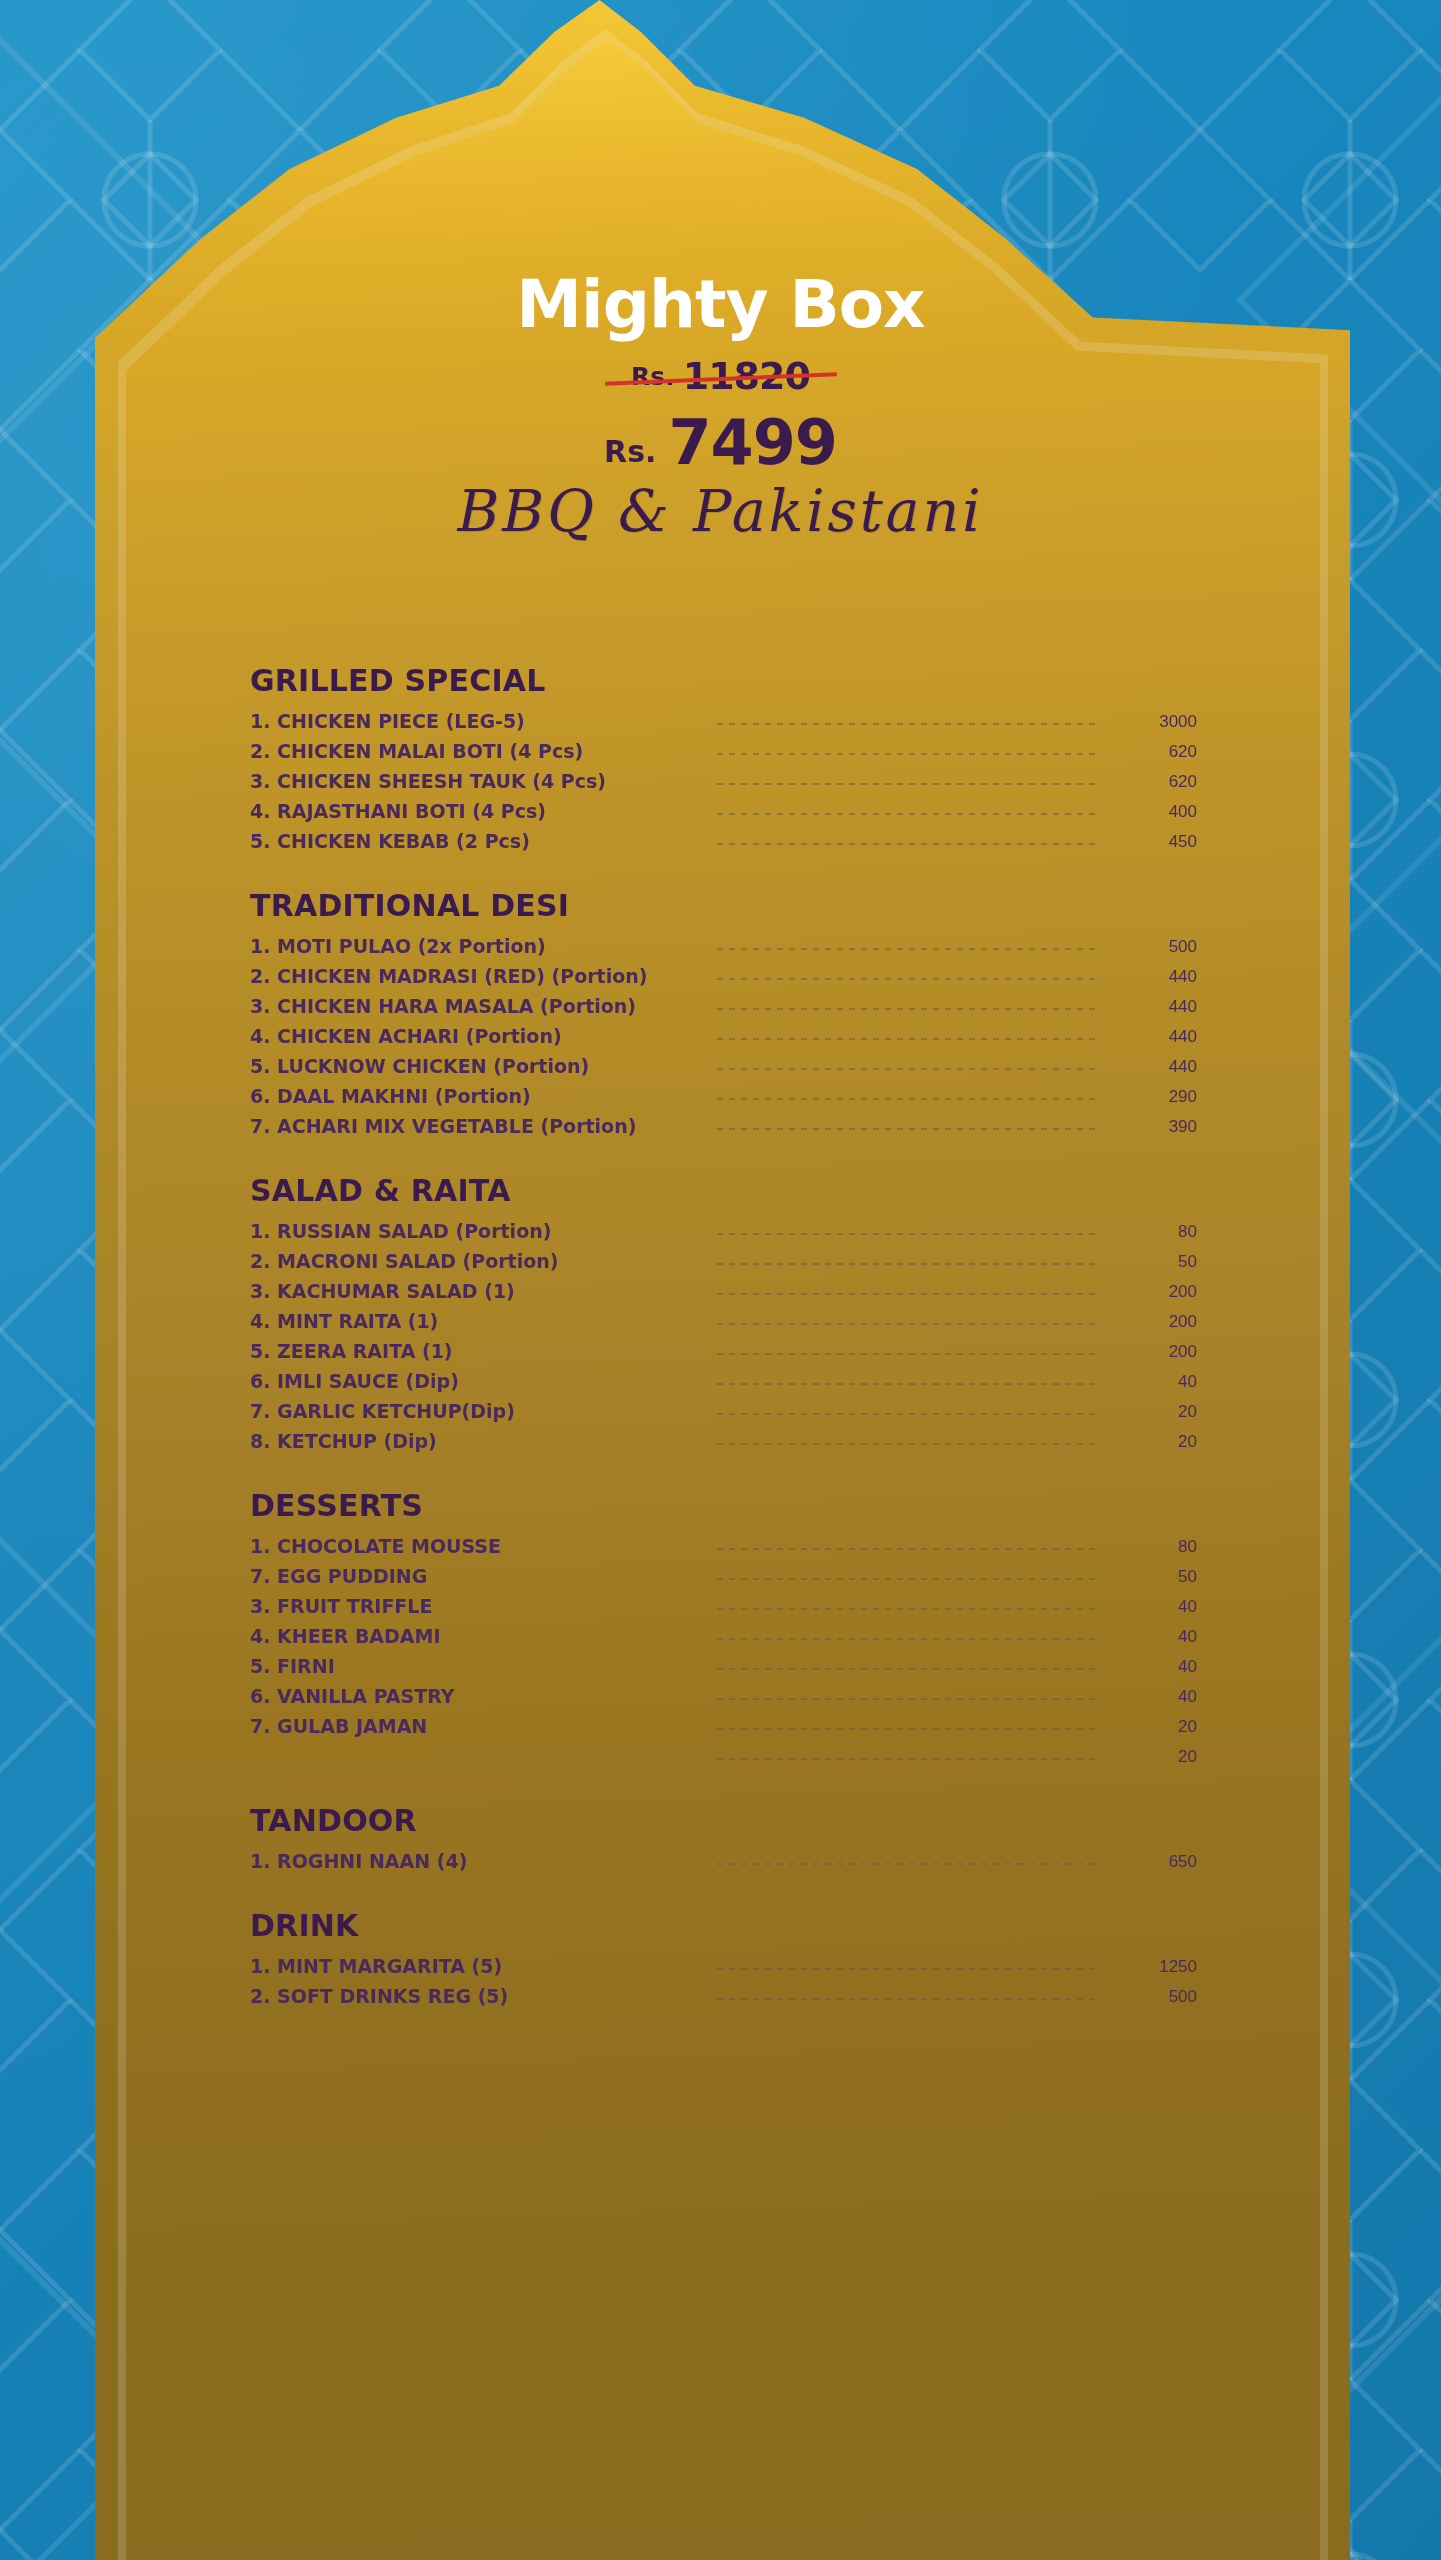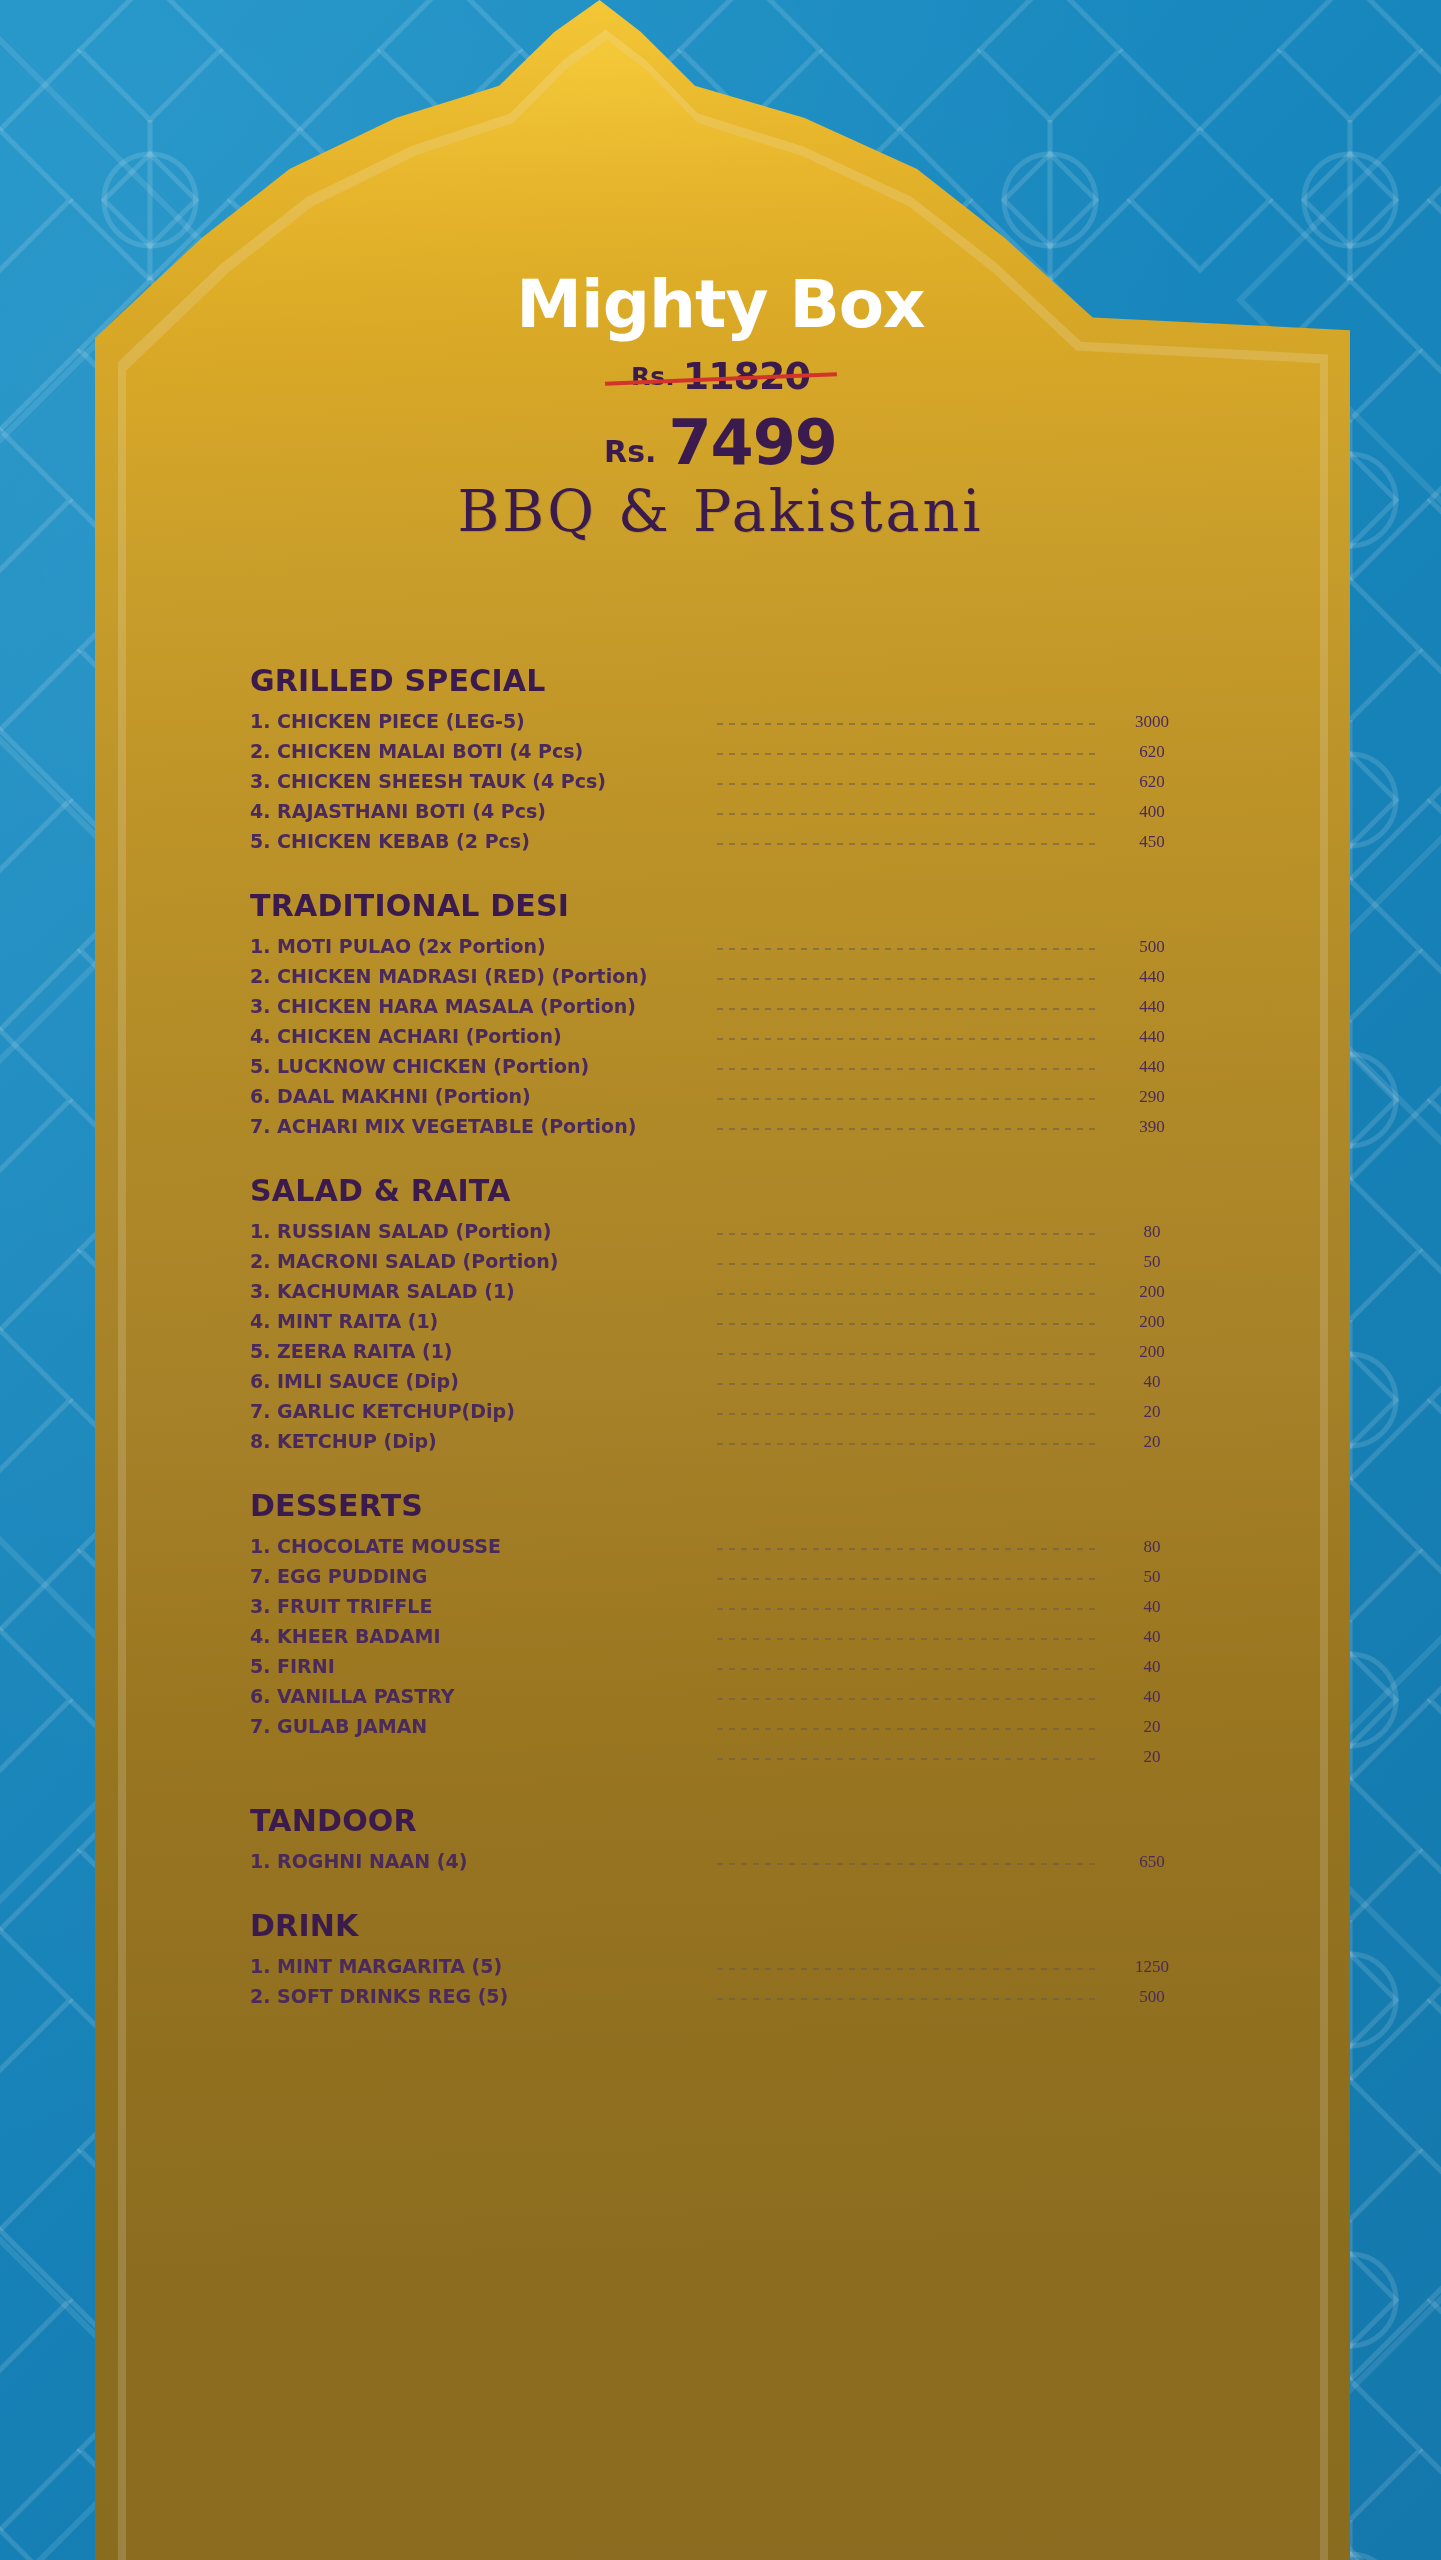--- a/index.html
+++ b/index.html
@@ -157,20 +157,21 @@
     font-family: "DejaVu Sans", sans-serif;
     font-weight: bold; font-size: 30px; color: #3b1b4e; padding-bottom: 5px;
   }
   #new-amount {
     font-family: "DejaVu Sans", sans-serif;
     font-weight: bold; font-size: 62px; color: #3b1b4e; letter-spacing: -1px; line-height: 1;
   }
   #subtitle {
     margin-top: 4px;
     font-family: "DejaVu Serif", serif;
+    font-style: italic;
     font-size: 57px;
     color: #3b1b4e;
     letter-spacing: 3px;
     text-shadow: 1px 1px 0 rgba(0,0,0,0.12);
   }
 
   
   #menu {
     position: absolute;
     left: 250px; top: 655px;
@@ -201,25 +202,25 @@
   .row-dots {
     flex: 1;
     margin: 0 10px 9px 12px;
     height: 2px;
     background-image: linear-gradient(to right, #6b5a4a 0 6px, rgba(0,0,0,0) 6px 12px);
     background-size: 12px 2px;
     background-repeat: repeat-x;
     opacity: 0.55;
   }
   .row-price {
-    font-family: Liberation Serif, serif;
+    font-family: Liberation Sans, sans-serif;
     font-size: 17px;
     color: #4a2a5c;
     width: 64px;
-    text-align: center;
+    text-align: right;
     padding-bottom: 2px;
   }
   
   .row-name { width: 455px; margin-top: 21px; }
   .row-dots { width: 380px; flex: none; }
   .row-price { width: 90px; }
 </style>
 </head>
 <body>
 

